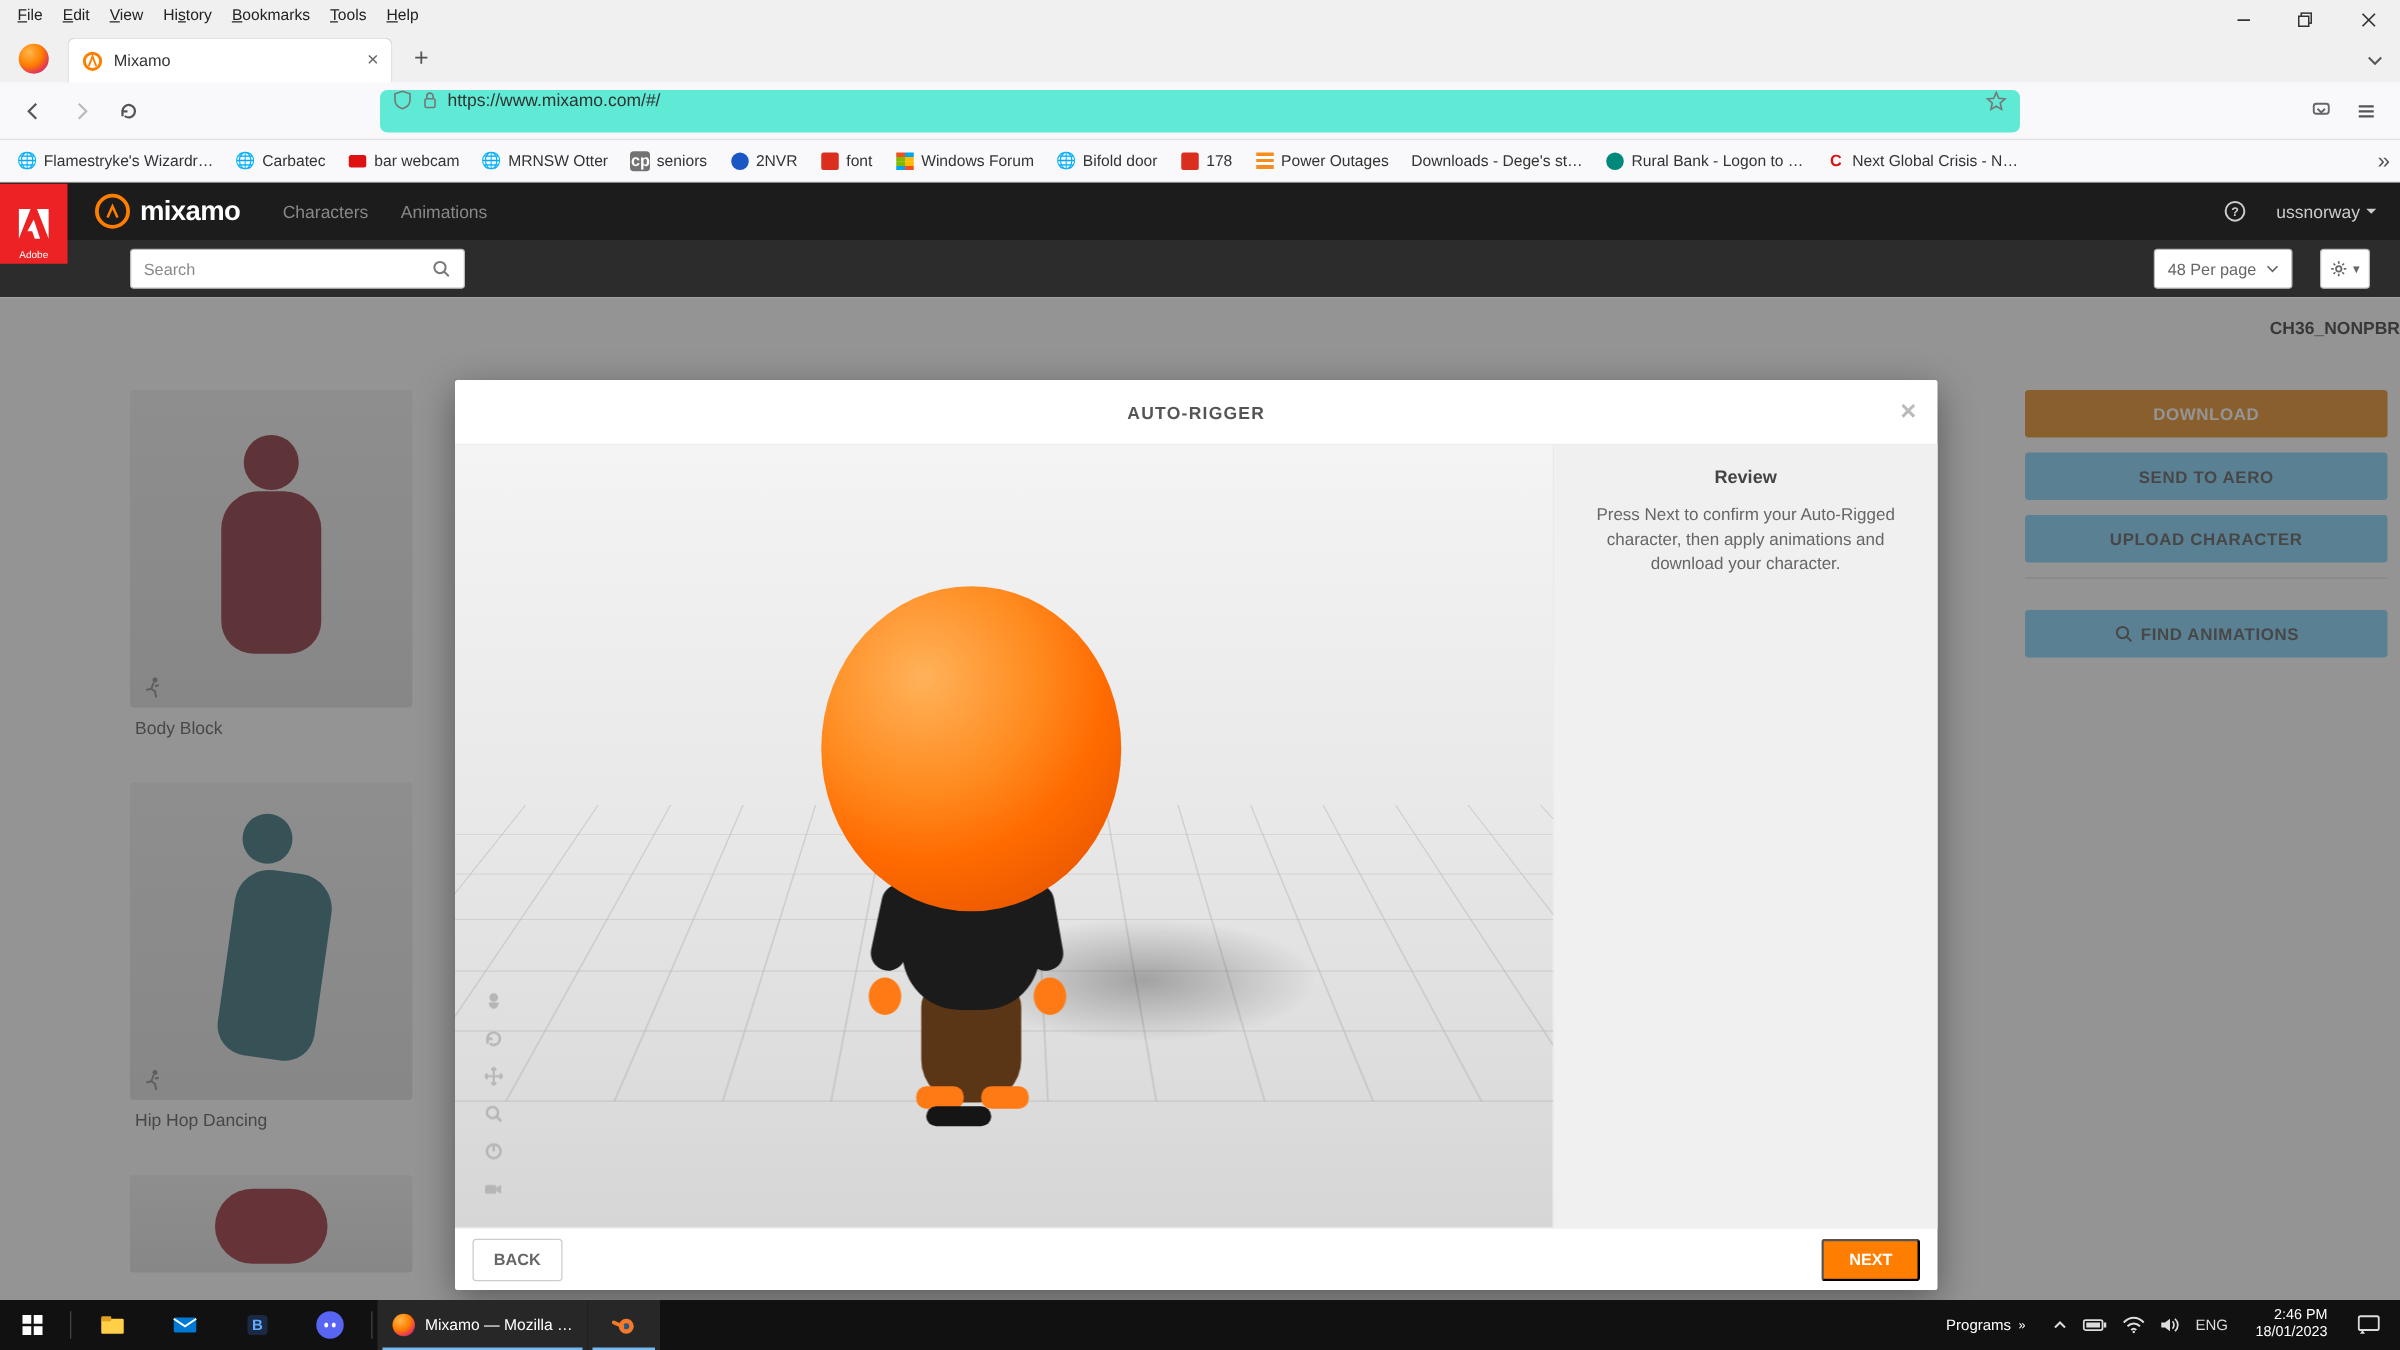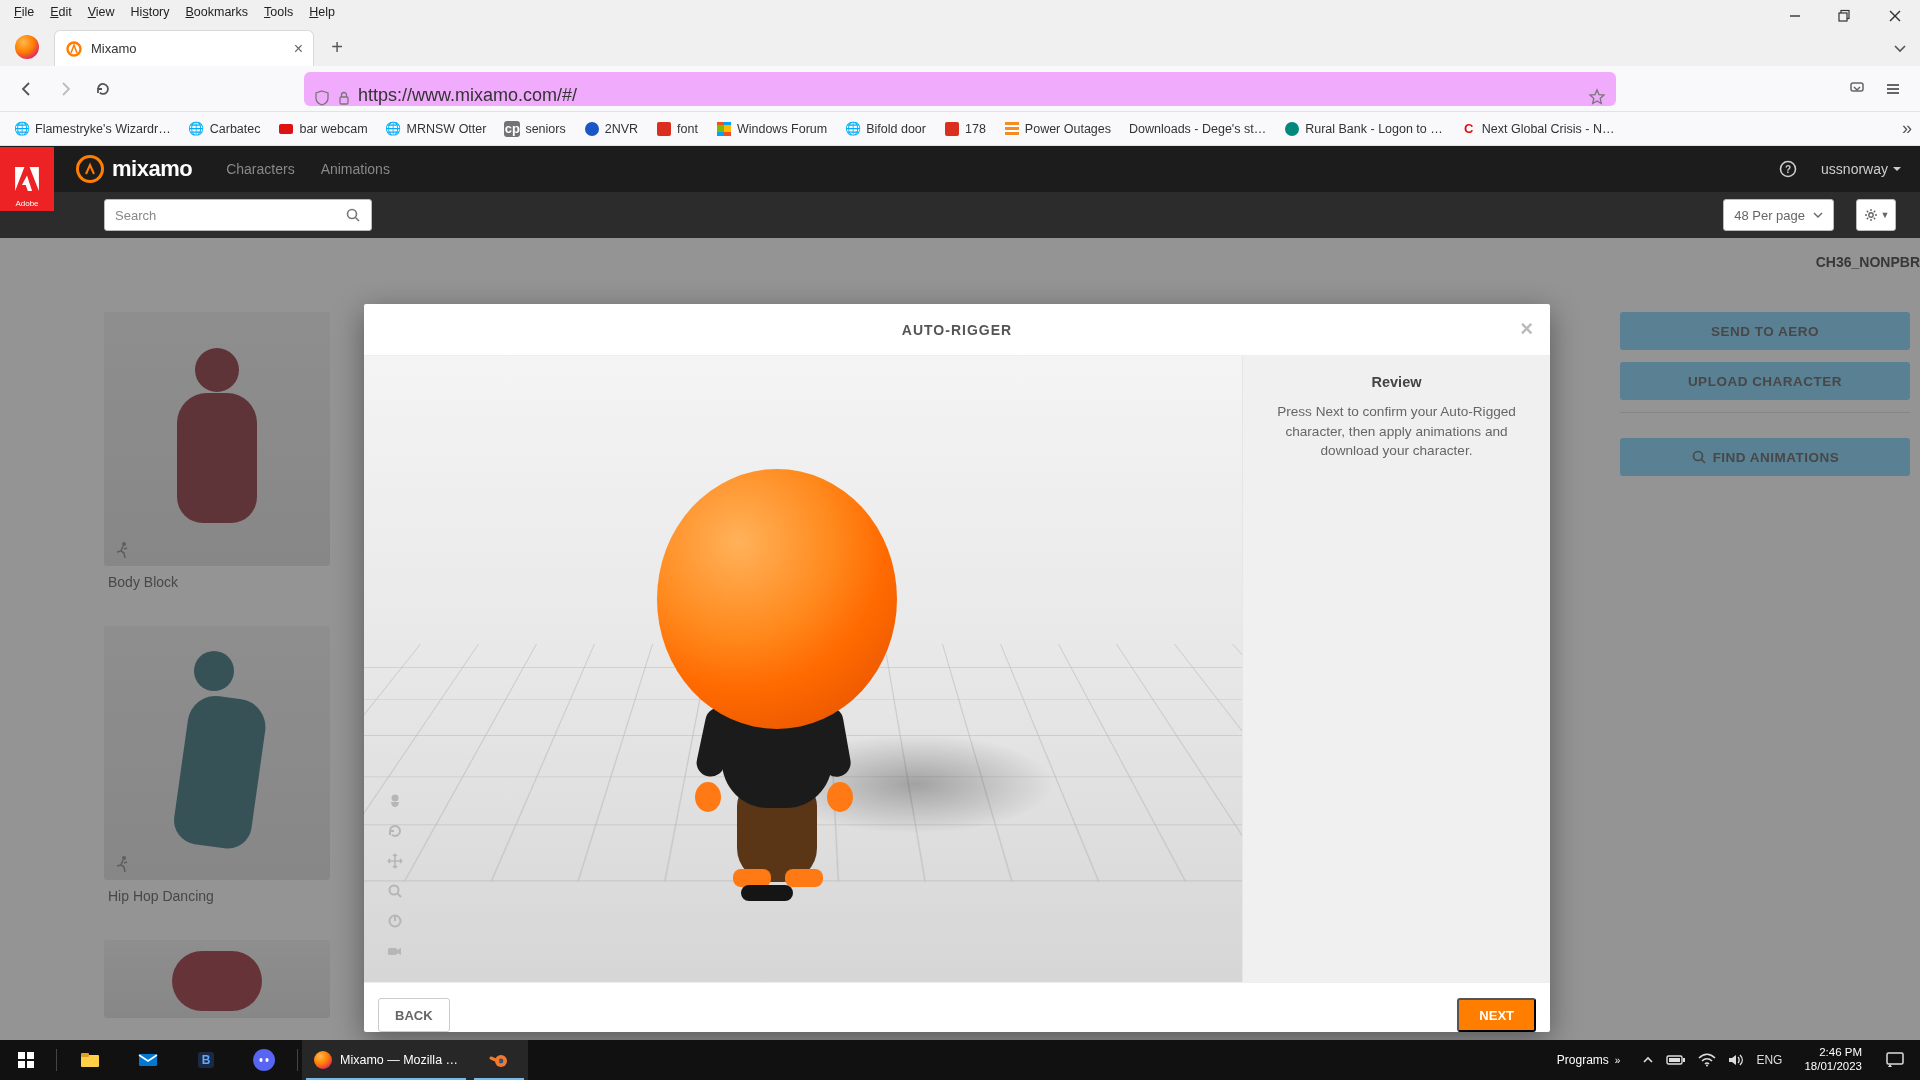--- a/index.html
+++ b/index.html
@@ -21,21 +21,21 @@
 .tab { background: #fff; border: 1px solid #d8d8d8; border-bottom: none; border-radius: 6px 6px 0 0; height: 36px; min-width: 260px; display: flex; align-items: center; padding: 0 10px; font-size: 13px; color: #333; }
 .tab .ico { width: 18px; height: 18px; margin-right: 8px; display: flex; align-items: center; justify-content: center; }
 .tab .close { margin-left: auto; color: #666; font-size: 16px; }
 .new-tab-btn { width: 30px; height: 30px; margin-left: 8px; display: flex; align-items: center; justify-content: center; color: #555; font-size: 20px; margin-bottom: 4px; }
 .tab-overflow { margin-left: auto; margin-right: 12px; color: #555; margin-bottom: 10px; }
 
 
 .nav-bar { height: 46px; background: #f9f9fb; border-bottom: 1px solid #e2e2e2; display: flex; align-items: center; padding: 0 10px; gap: 4px; }
 .nav-btn { width: 34px; height: 34px; display: flex; align-items: center; justify-content: center; color: #555; border-radius: 4px; }
 .nav-btn.disabled { color: #bbb; }
-.url-box { flex: 1; height: 34px; display: flex; align-items: flex-end; background: #f0abfc; border-radius: 6px; padding: 0 10px; color: #555; font-size: 18px; margin: 0 220px 0 180px; }
+.url-box { flex: 1; height: 34px; display: flex; align-items: flex-start; background: #5eead4; border-radius: 6px; padding: 0 10px; color: #555; font-size: 14px; margin: 0 220px 0 180px; }
 .url-box .lock { margin: 0 6px; color: #888; }
 .right-icons { display: flex; align-items: center; gap: 2px; margin-left: auto; }
 
 
 .bm-bar { height: 34px; background: #f9f9fb; border-bottom: 1px solid #e4e4e4; display: flex; align-items: center; padding: 0 8px; font-size: 12.5px; color: #333; gap: 6px; white-space: nowrap; }
 .bm { display: flex; align-items: center; gap: 5px; padding: 2px 6px; }
 .bm .bi { width: 16px; height: 16px; display: flex; align-items: center; justify-content: center; font-size: 13px; }
 .bm-overflow { margin-left: auto; color: #555; font-size: 18px; }
 
 
@@ -100,21 +100,21 @@
 .legs { position: absolute; left: 47%; top: 68%; width: 80px; height: 100px; background: #5a3516; border-radius: 24px 24px 34px 34px; transform: translateX(-50%); }
 .foot { position: absolute; width: 38px; height: 18px; background: #ff7a14; border-radius: 8px; top: 82%; }
 .foot.l { left: calc(47% - 44px); }
 .foot.r { left: calc(47% + 8px); }
 .shoe { position: absolute; width: 52px; height: 16px; background: #151515; border-radius: 8px; top: 84.5%; left: calc(47% - 36px); }
 
 .side-panel { width: 308px; background: #f0f0f0; padding: 18px 20px; color: #555; font-size: 14px; border-left: 1px solid #e6e6e6; }
 .side-panel h4 { color: #444; font-size: 14.5px; margin-bottom: 12px; }
 .side-panel p { margin-bottom: 14px; line-height: 1.45; font-size: 13.6px; color: #666; }
 
-.modal-footer { height: 50px; border-top: 1px solid #eee; display: flex; align-items: flex-end; padding: 0 14px; }
+.modal-footer { height: 50px; border-top: 1px solid #eee; display: flex; align-items: center; padding: 0 14px; }
 .btn-back { height: 34px; padding: 0 16px; border: 1px solid #ccc; border-radius: 3px; background: #fff; color: #666; font-weight: 700; font-size: 13px; }
 .btn-next { margin-left: auto; height: 34px; padding: 0 20px; border-radius: 3px; background: #ff7e00; color: #fff; font-weight: 700; font-size: 13px; }
 
 
 .mx-body { position: absolute; top: 238px; left: 0; right: 0; bottom: 40px; background: #fff; }
 
 
 .char-name-bar { position: absolute; top: 254px; right: 0; width: 590px; text-align: right; font-weight: 700; color: #333; font-size: 14px; }
 
 
@@ -403,20 +403,21 @@
       </svg>
     <span style="margin-left:2px;font-size:9px;">▼</span>
   </div>
 </div>
 
 <div class="mx-body"></div>
 
 <div class="char-name-bar">CH36_NONPBR</div>
 
 <div class="right-col">
+  <div class="rc-btn rc-download">DOWNLOAD</div>
   <div class="rc-btn rc-grey">SEND TO AERO</div>
   <div class="rc-btn rc-grey">UPLOAD CHARACTER</div>
   <div style="height:14px;border-top:1px solid #ddd;"></div>
   <div class="rc-btn rc-grey" style="gap:6px;">
     <svg class="i16" viewBox="0 0 16 16">
         <circle cx="7" cy="7" r="4.5" fill="none" stroke="#555" stroke-width="1.6"></circle>
         <line x1="10.5" y1="10.5" x2="14" y2="14" stroke="#555" stroke-width="1.6"></line>
       </svg>
     <span>FIND ANIMATIONS</span>
   </div>

